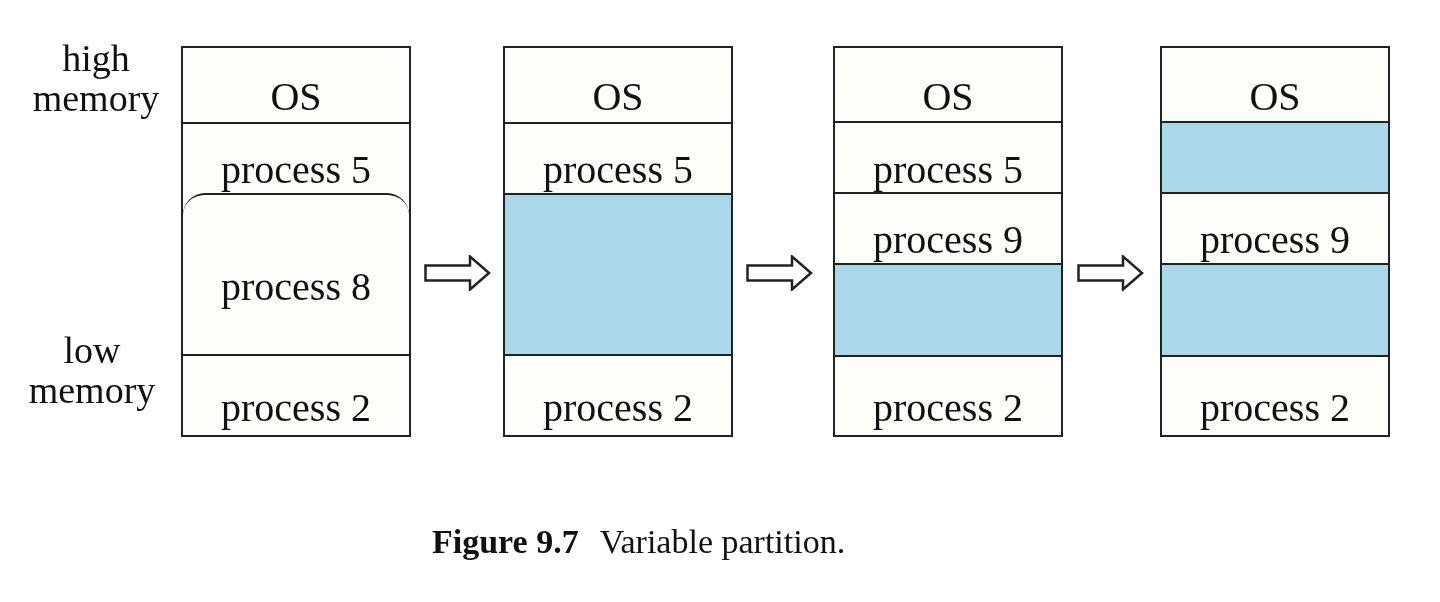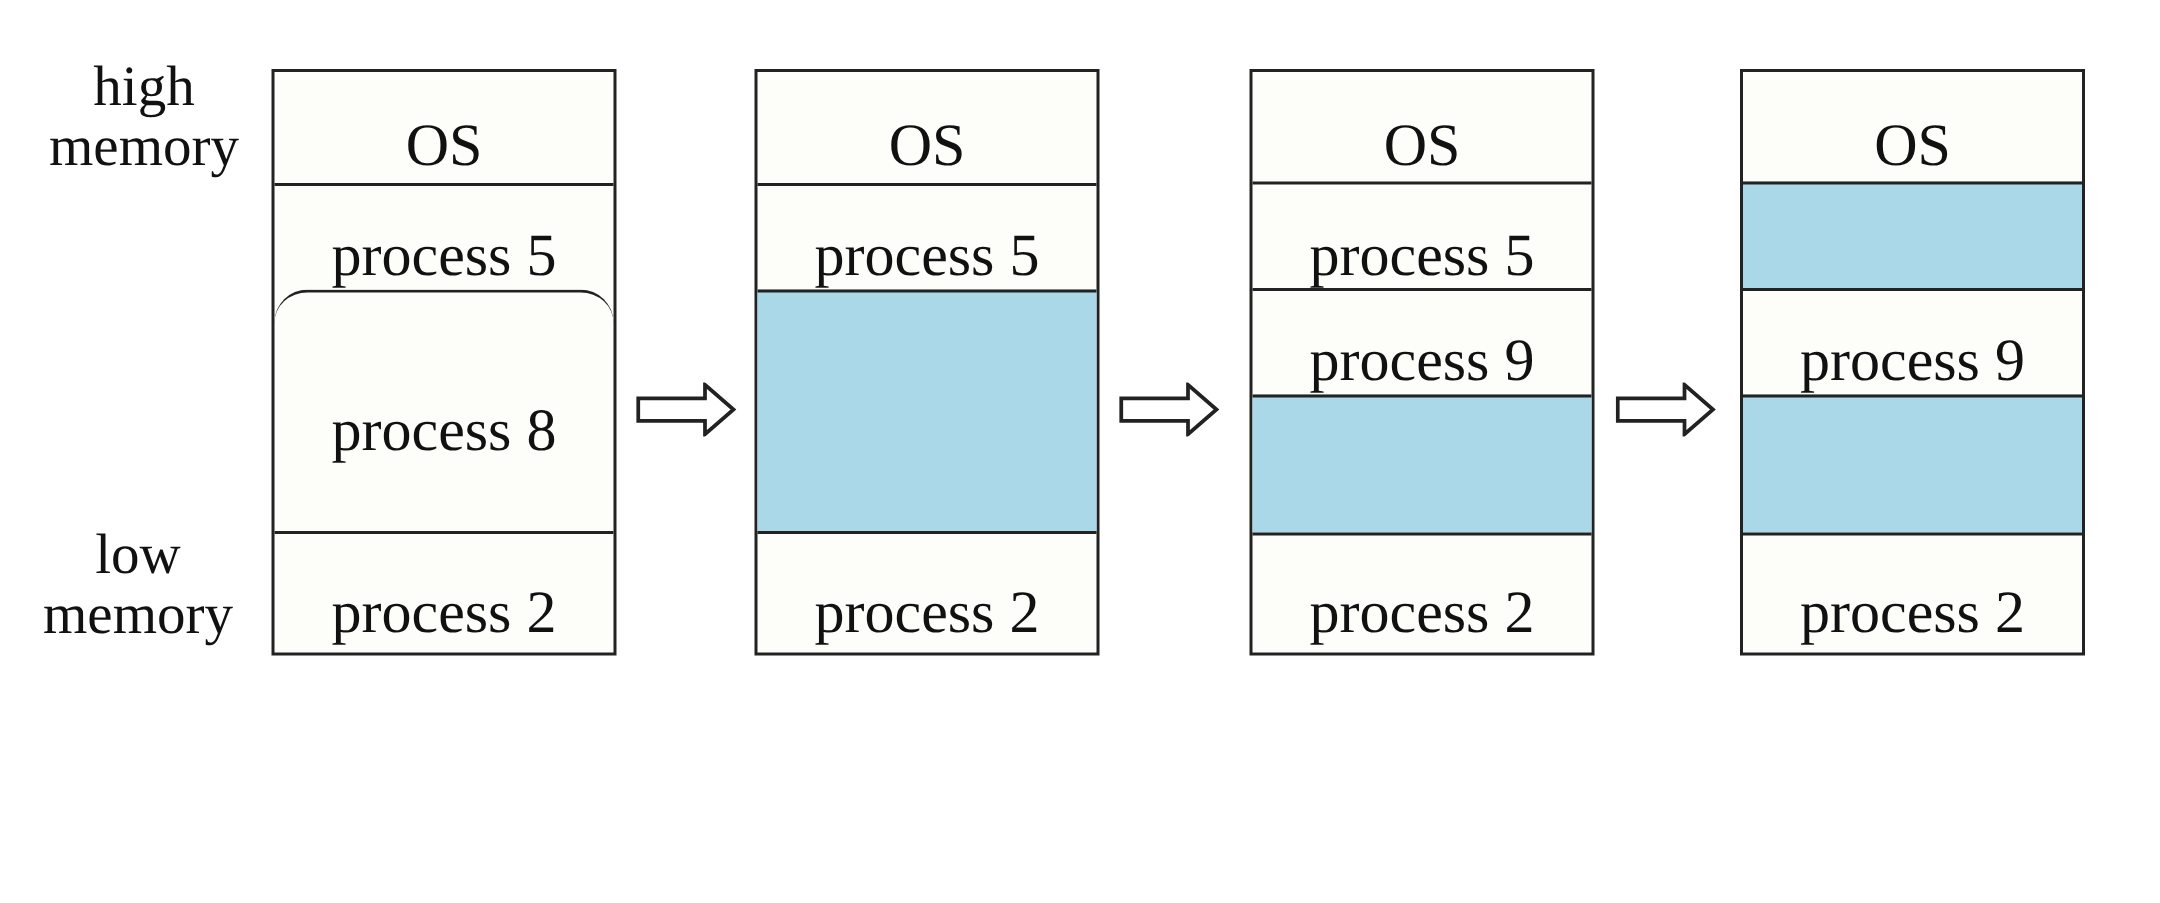--- a/index.html
+++ b/index.html
@@ -14,21 +14,21 @@
     padding-left: 16px;
   }
   .side-label {
     position: absolute;
     text-align: center;
     font-size: 38px;
     line-height: 40px;
     white-space: nowrap;
   }
   .side-label-high { left: 20px; top: 38px; width: 152px; }
-  .side-label-low  { left: 12px; top: 350px; width: 160px; }
+  .side-label-low  { left: 12px; top: 330px; width: 160px; }
   .mem-column {
     position: absolute;
     top: 46px;
     width: 230px;
     height: 391px;
     box-sizing: border-box;
     border: 2.5px solid var(--border, #222222);
     background: var(--box-fill, #fdfdfa);
     display: flex;
     flex-direction: column;
@@ -140,14 +140,17 @@
         <polygon points="1.5,10.5 46,10.5 46,1.5 65,18 46,34.5 46,25.5 1.5,25.5" fill="#ffffff" stroke="#222222" stroke-width="2.5" stroke-linejoin="miter"></polygon>
       </svg>
       <svg class="transition-arrow" viewBox="0 0 67 36" style="left: 746px;">
         <polygon points="1.5,10.5 46,10.5 46,1.5 65,18 46,34.5 46,25.5 1.5,25.5" fill="#ffffff" stroke="#222222" stroke-width="2.5" stroke-linejoin="miter"></polygon>
       </svg>
       <svg class="transition-arrow" viewBox="0 0 67 36" style="left: 1077px;">
         <polygon points="1.5,10.5 46,10.5 46,1.5 65,18 46,34.5 46,25.5 1.5,25.5" fill="#ffffff" stroke="#222222" stroke-width="2.5" stroke-linejoin="miter"></polygon>
       </svg>
     </div>
 
+  <div class="caption">
+    <span class="fig-num">Figure 9.7</span><span class="fig-text">Variable partition.</span>
+  </div>
 
 </div>
 
 </body></html>

